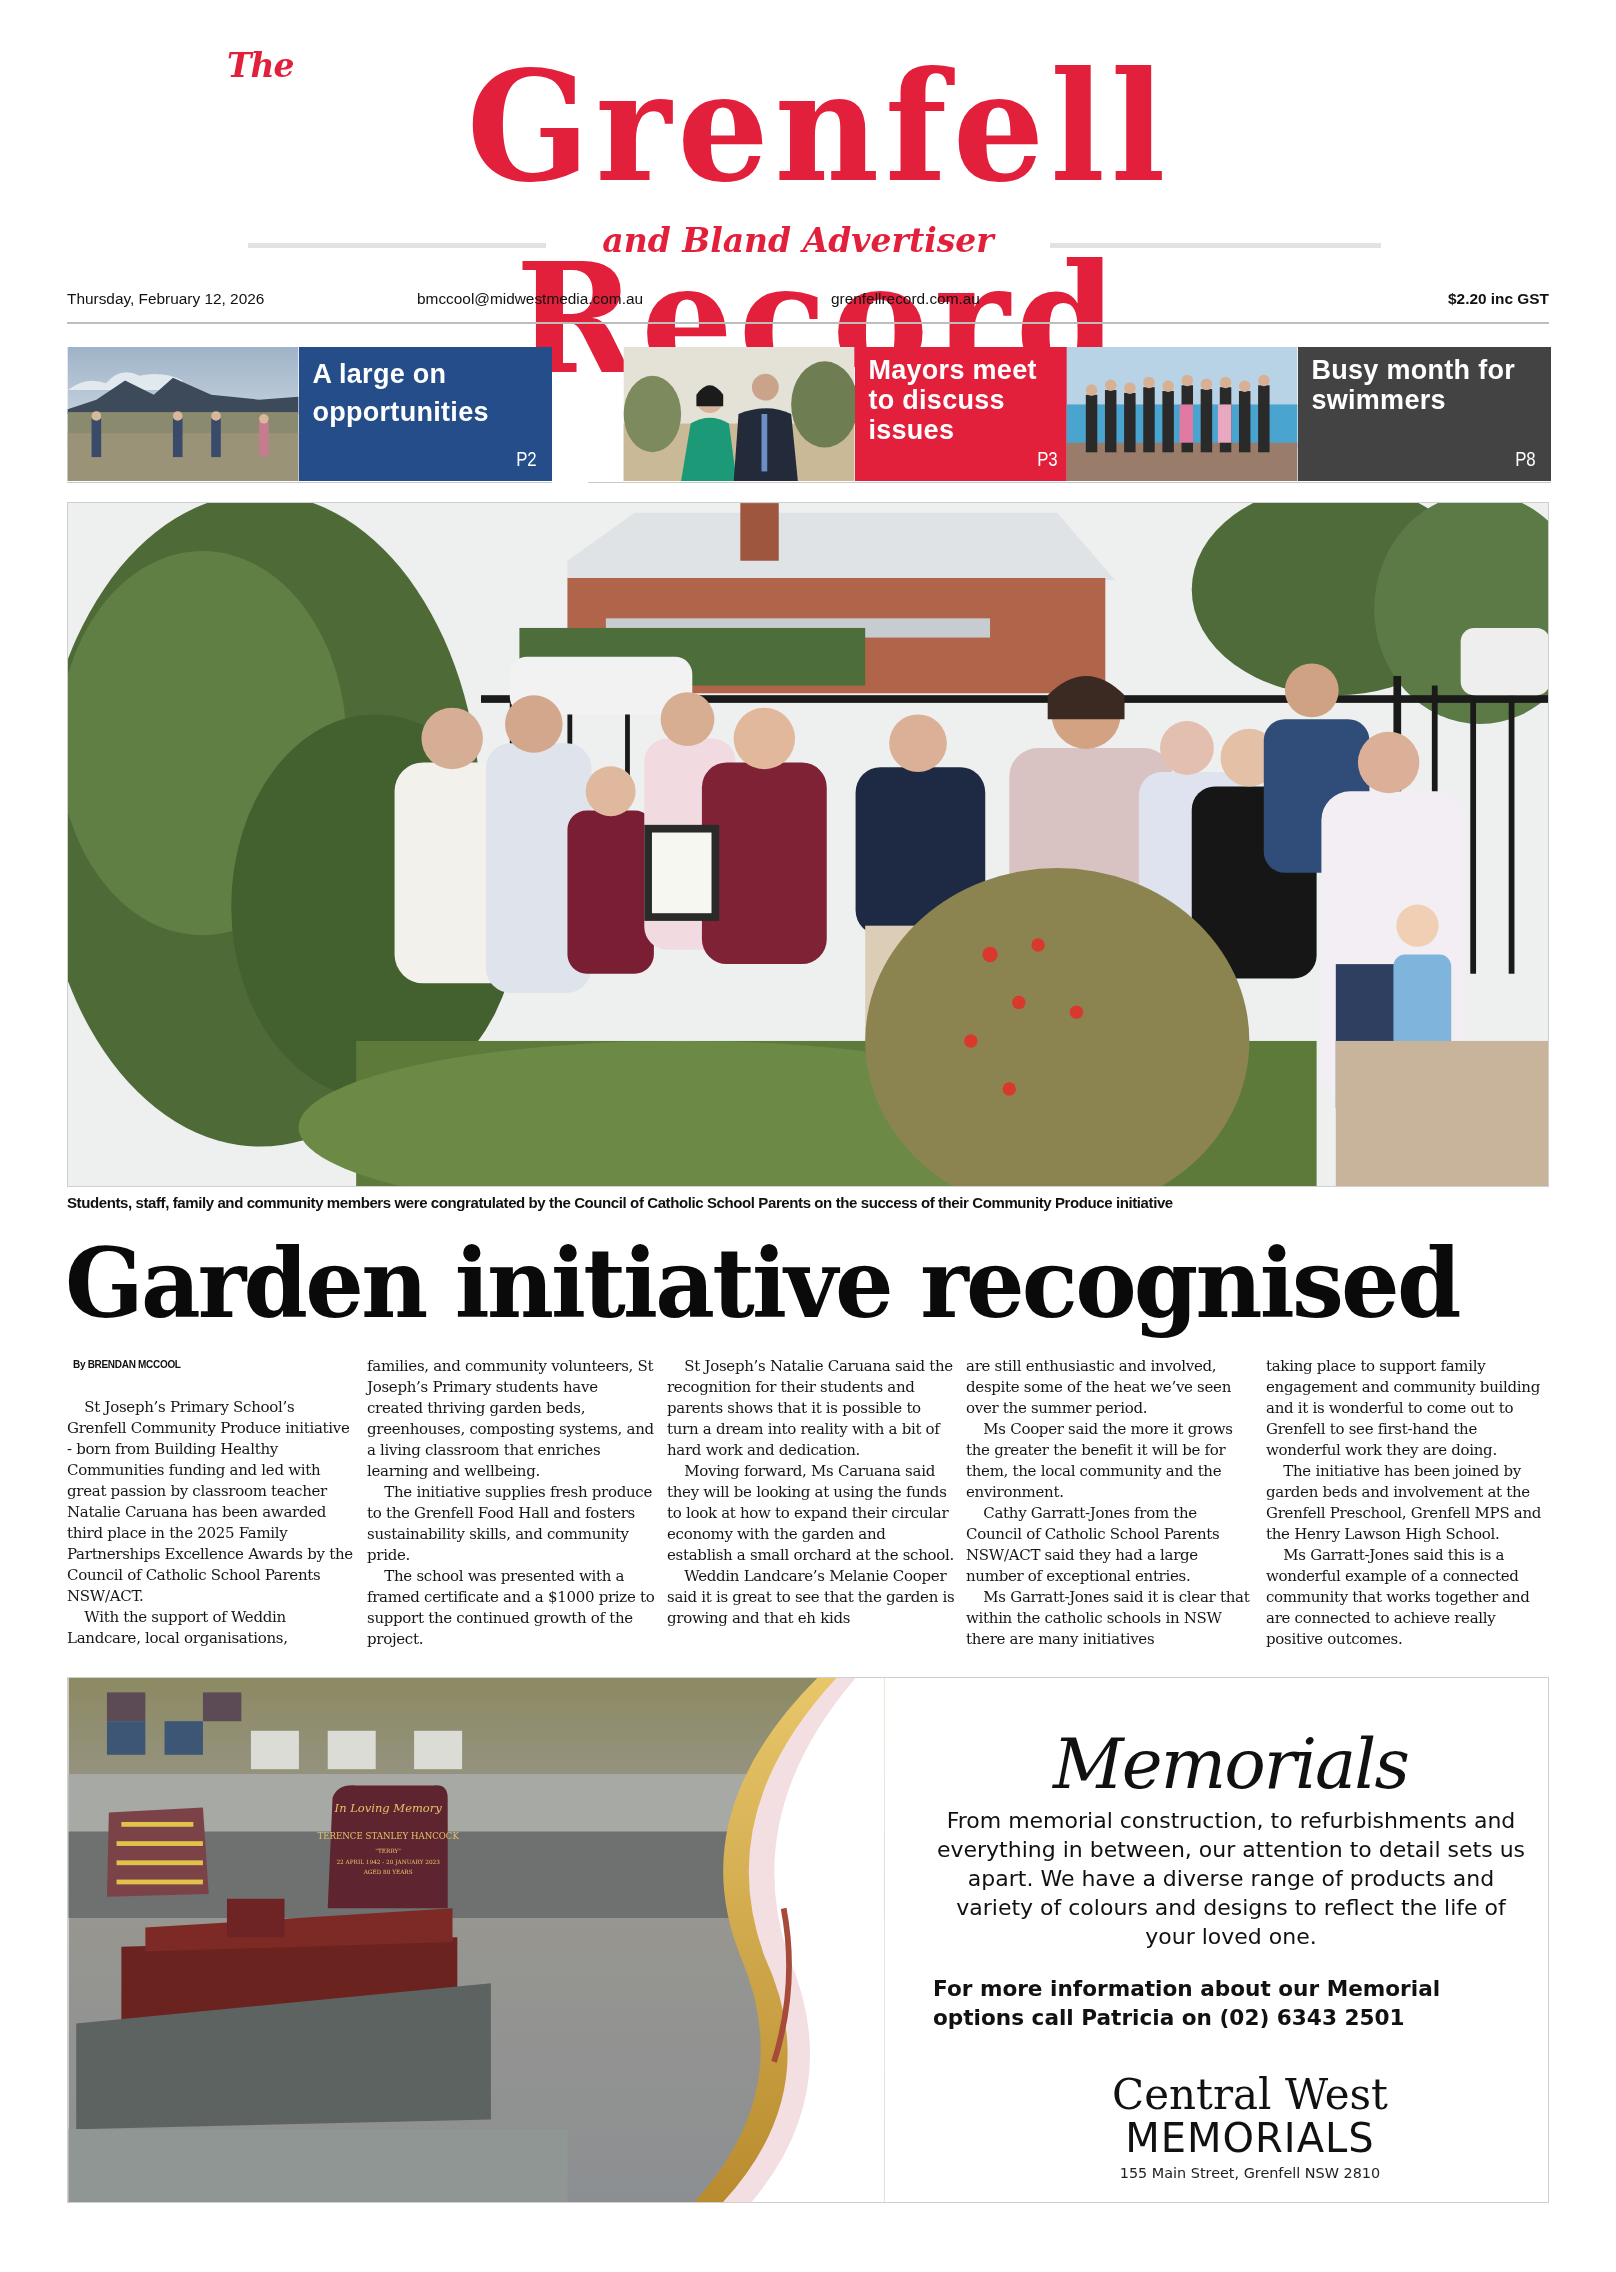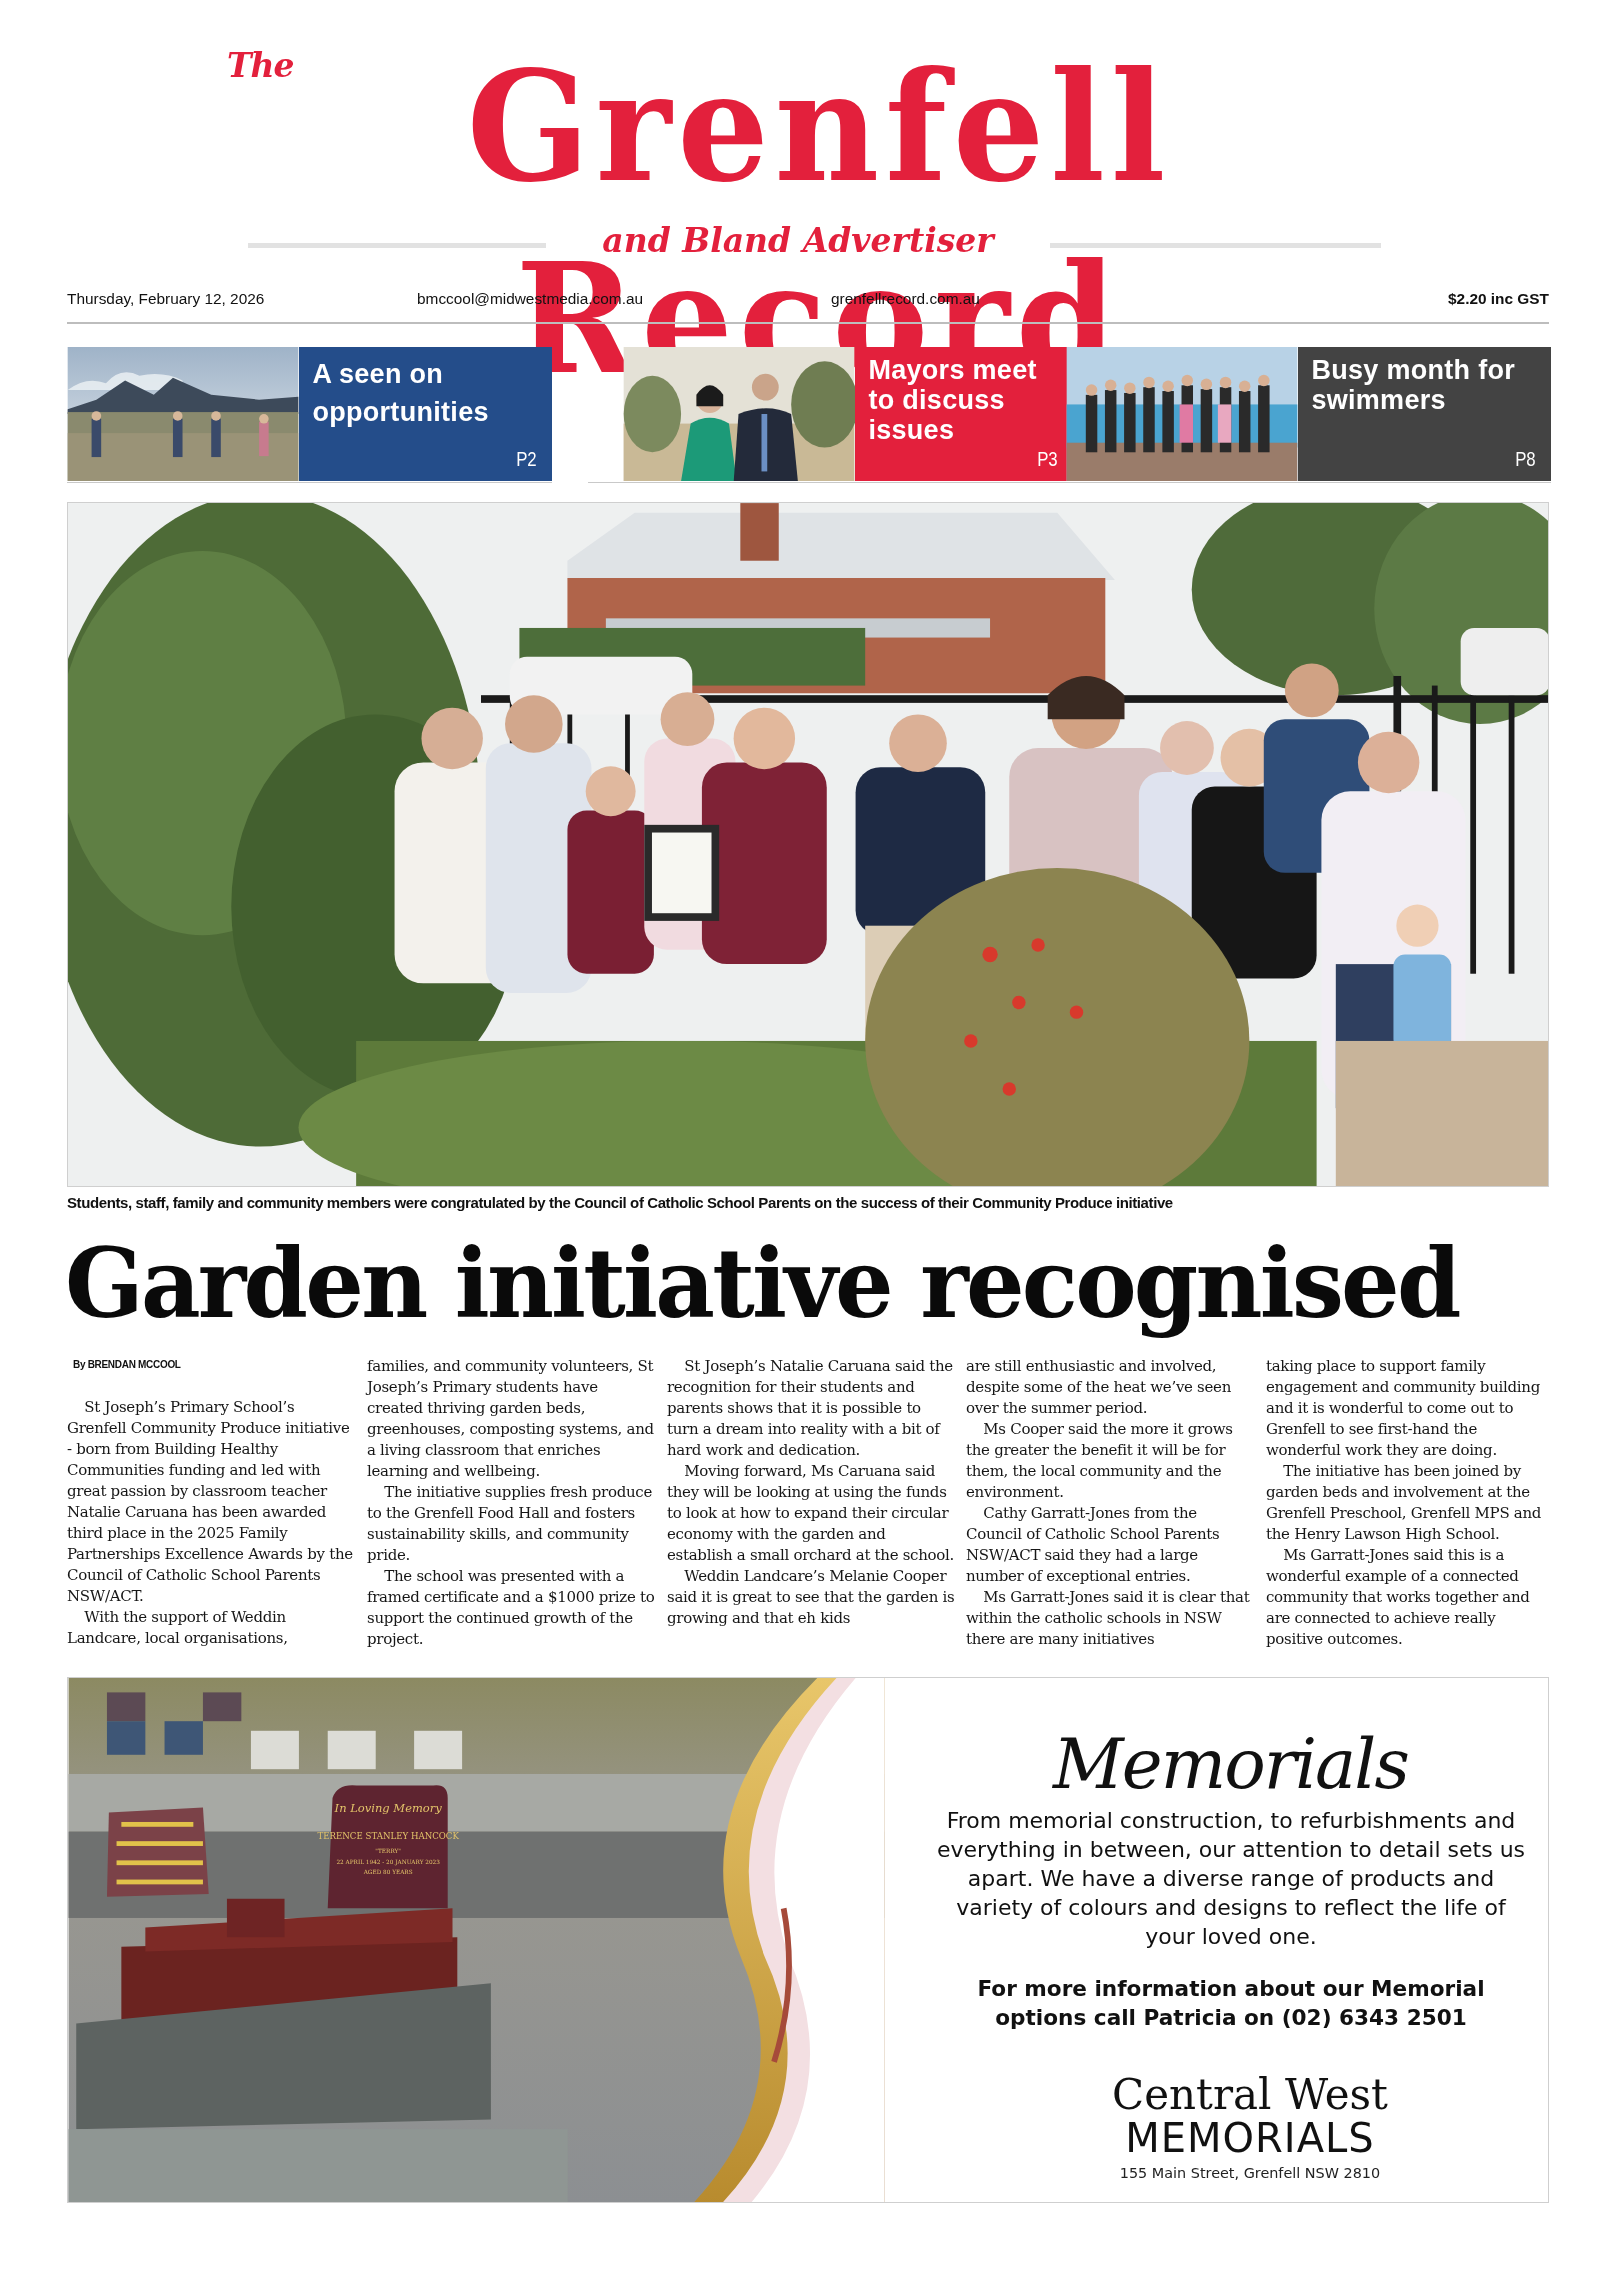--- a/index.html
+++ b/index.html
@@ -46,21 +46,21 @@
   .col { position: absolute; top: 1356px; width: 288px; font-family: "DejaVu Serif", serif; font-size: 15px; line-height: 21px; letter-spacing: -0.3px; color: #161616; }
   .col p { text-indent: 17.3px; }
   .col p.noindent { text-indent: 0; }
   .c1 { left: 67px; top: 1397px; } .c2 { left: 367px; } .c3 { left: 667px; } .c4 { left: 966px; } .c5 { left: 1266px; }
 
   
   .ad { position: absolute; left: 67px; top: 1677px; width: 1482px; height: 526px; border: 1px solid #cfcfcf; overflow: hidden; background: #fff; }
   .ad-photo { position: absolute; left: 0; top: 0; width: 817px; height: 526px; overflow: hidden; }
   .ad-script { position: absolute; left: 961px; top: 46px; width: 403px; text-align: center; font-family: "DejaVu Serif", serif; font-style: italic; font-size: 69px; color: #111; letter-spacing: -1.9px; }
   .ad-body { position: absolute; left: 865px; top: 128px; width: 596px; text-align: center; font-family: "DejaVu Sans", sans-serif; font-size: 22px; line-height: 29px; color: #111; }
-  .ad-cta { position: absolute; left: 865px; top: 296px; width: 596px; text-align: center; font-family: "DejaVu Sans", sans-serif; font-weight: bold; font-size: 21.6px; line-height: 29px; color: #111; }
+  .ad-cta { position: absolute; left: 865px; top: 296px; width: 596px; font-family: "DejaVu Sans", sans-serif; font-weight: bold; font-size: 21.6px; line-height: 29px; color: #111; }
   .ad-logo1 { position: absolute; left: 1009px; top: 394px; width: 346px; text-align: center; font-family: "DejaVu Serif", serif; font-size: 42px; line-height: 46px; color: #111; }
   .ad-logo2 { position: absolute; left: 1009px; top: 437px; width: 346px; text-align: center; font-family: "DejaVu Sans", sans-serif; font-size: 40px; line-height: 46px; color: #111; letter-spacing: 1px; }
   .ad-address { position: absolute; left: 1009px; top: 487px; width: 346px; text-align: center; font-family: "DejaVu Sans", sans-serif; font-size: 14.4px; color: #222; }
 </style>
 </head>
 <body>
 
 <header class="masthead">
   <div class="mast-the">The</div>
   <div class="mast-title">Grenfell Record</div>
@@ -100,21 +100,21 @@
         <rect x="200" y="78" width="10" height="36" fill="#c77b8e"></rect>
         <g fill="#d7b89a">
             <circle cx="30" cy="72" r="5"></circle>
             <circle cx="115" cy="72" r="5"></circle>
             <circle cx="155" cy="72" r="5"></circle>
             <circle cx="205" cy="75" r="5"></circle>
           </g>
       </svg>
     </div>
     <div class="box" style="background:#244d8a;">
-      <div class="headline">A seen on opportunities</div>
+      <div class="headline">A large on opportunities</div>
       <div class="page">P2</div>
     </div>
   </div>
 
   <div class="teaser t2">
     <div class="thumb">
       <svg width="232" height="134" viewBox="0 0 241 140">
         <rect width="241" height="140" fill="#e4e1d6"></rect>
         <rect y="80" width="241" height="60" fill="#c9b996"></rect>
         <ellipse cx="30" cy="70" rx="30" ry="40" fill="#7c8a5e"></ellipse>

